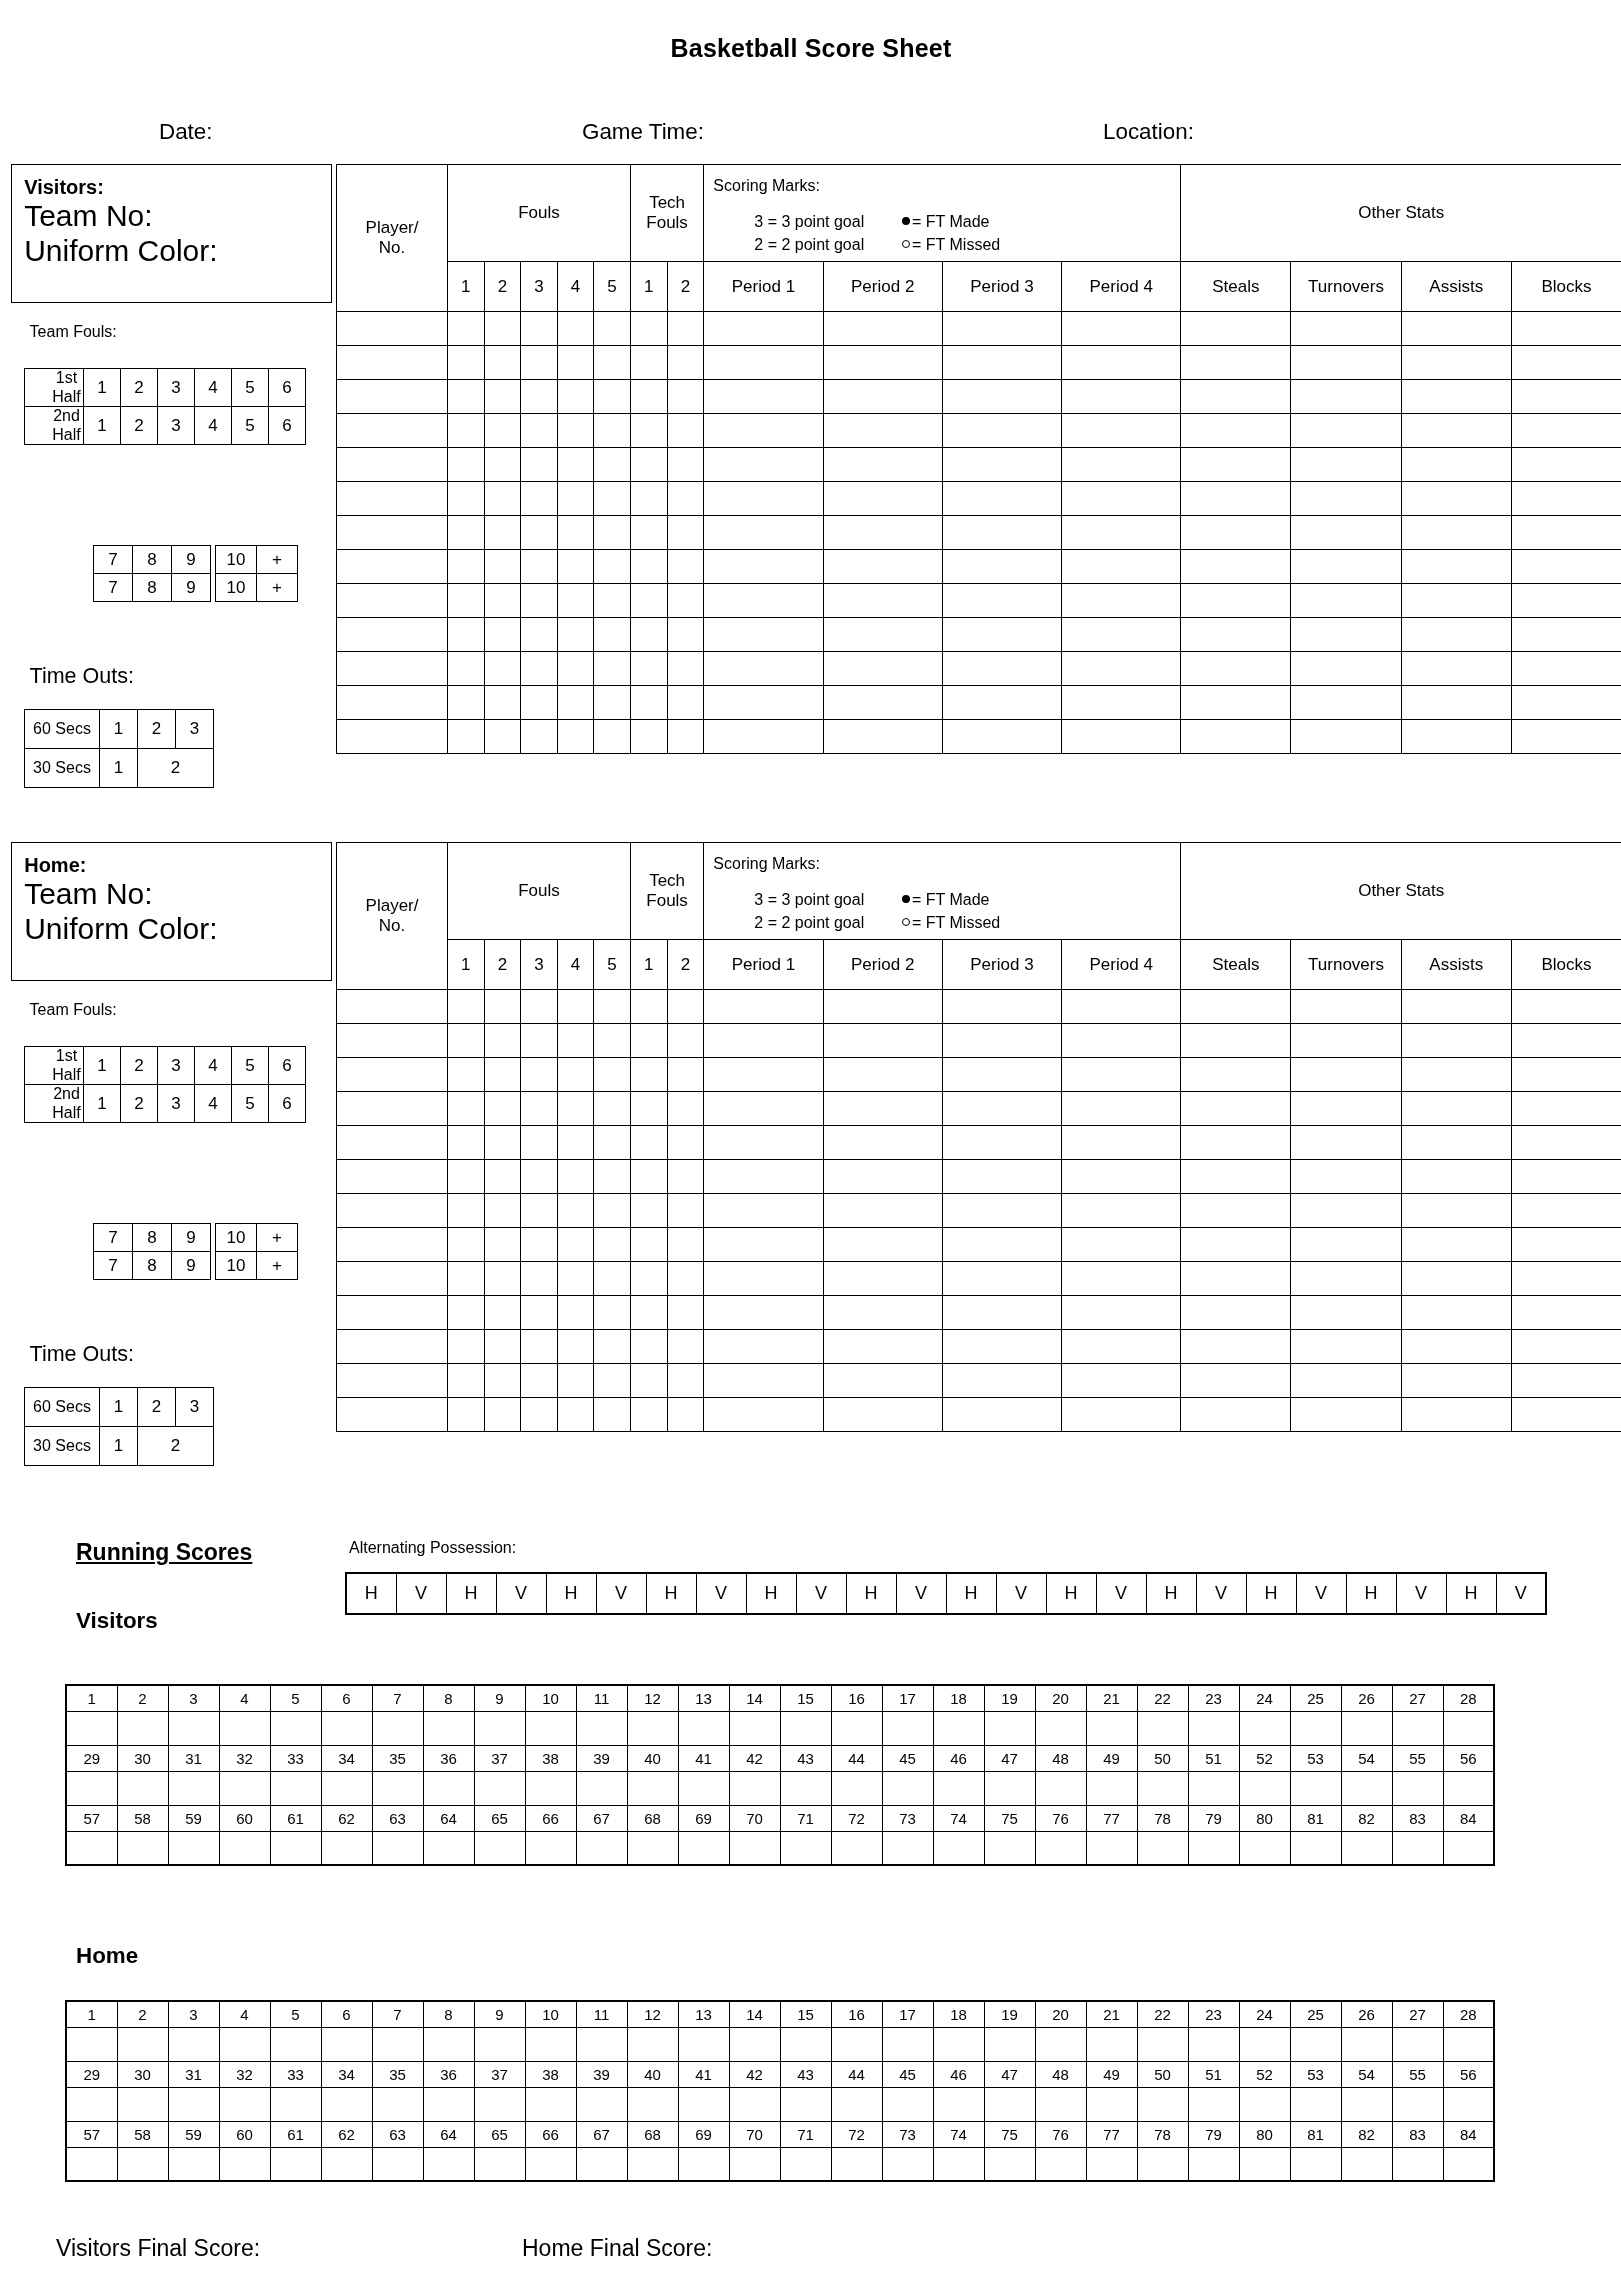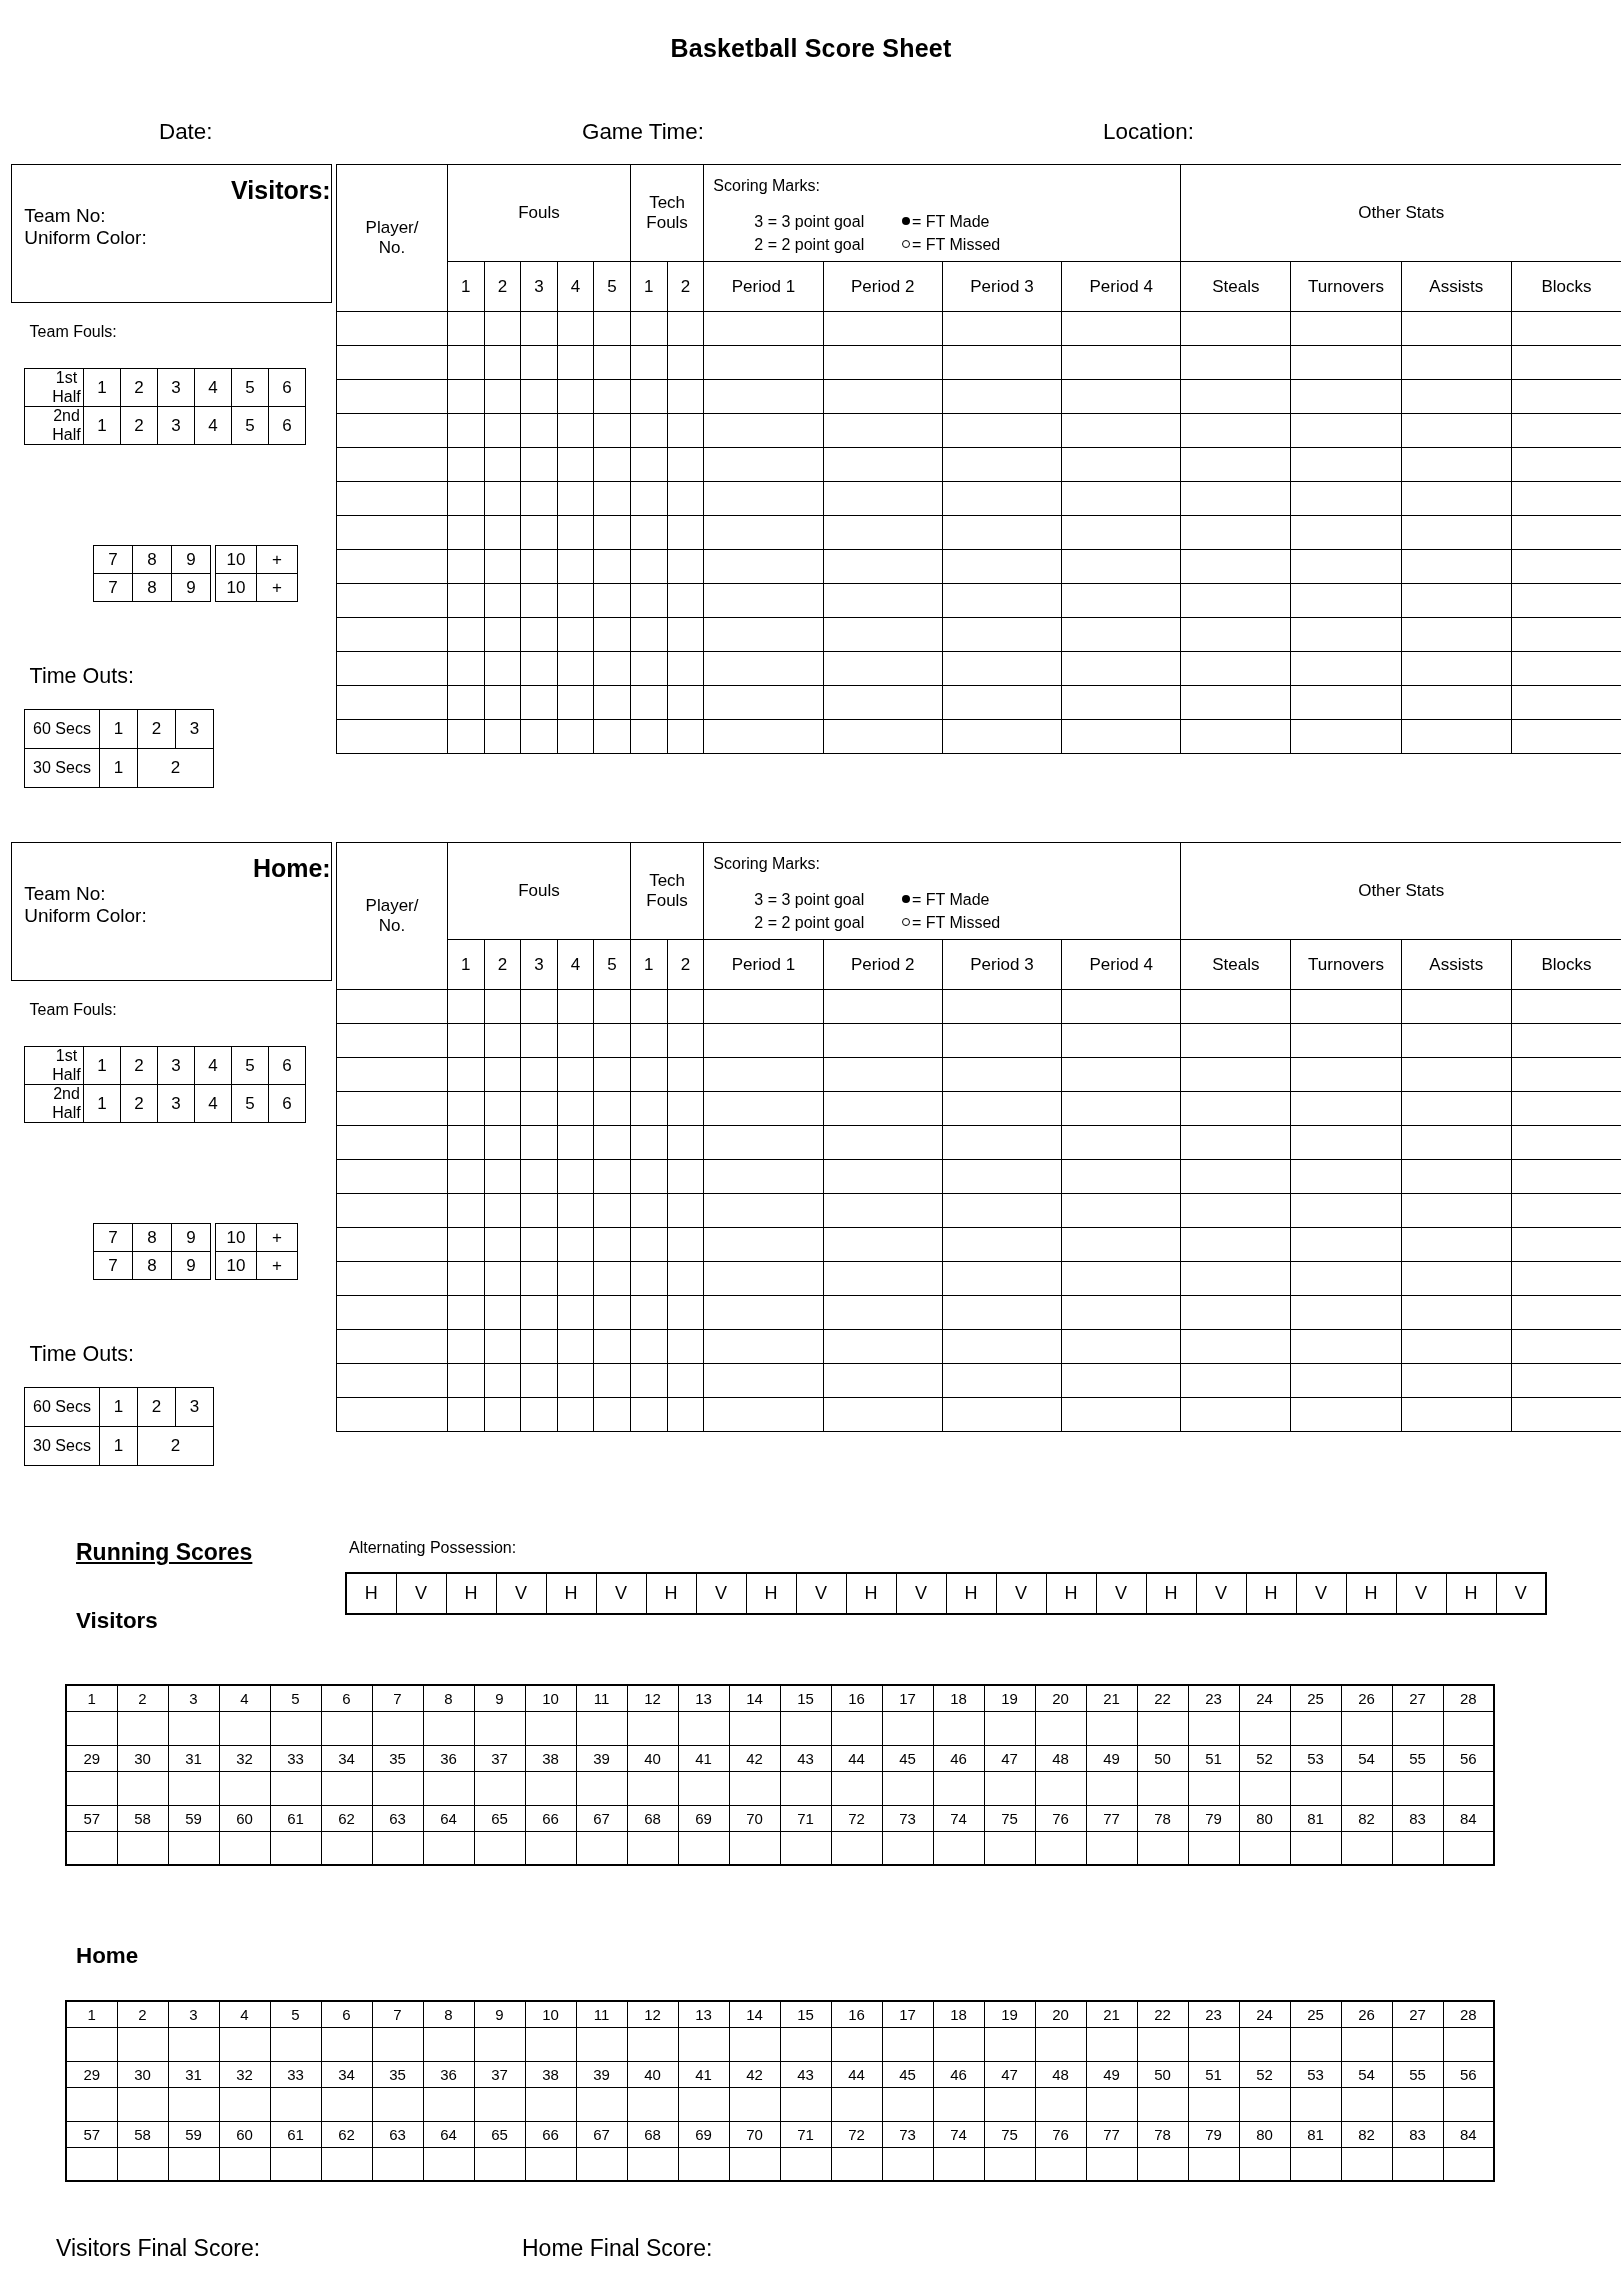--- a/index.html
+++ b/index.html
@@ -38,22 +38,22 @@
   .team-block { position:absolute; left:0; width:1622px; }
   .team-block.visitors { top:164px; }
   .team-block.home { top:842px; }
 
   .team-id-box {
     position:absolute; left:10.7px; top:0;
     width:321px; height:139px;
     border:0.9px solid #000;
     padding:10.7px 0 0 12.5px;
   }
-  .team-id-box .tname { font-size:25px; font-weight:bold; line-height:1.16;text-align:right; }
-  .team-id-box .tline { font-size:19px; line-height:1.16; }
+  .team-id-box .tname { font-size:20px; font-weight:bold; line-height:1.16; }
+  .team-id-box .tline { font-size:30px; line-height:1.16; }
 
   .team-fouls-label {
     position:absolute; left:29.6px; top:159px;
     font-size:16px;
   }
   .team-fouls-label.home-pos { top:159px; }
 
   .tf-table { position:absolute; left:24px; top:204px; }
   .tf-table td { width:37px; height:38px; text-align:center; font-size:17px; border:1.8px solid #000; }
   .tf-table td.lab { width:59px; font-size:16px; line-height:1.15; text-align:center; padding-left:25px; }

